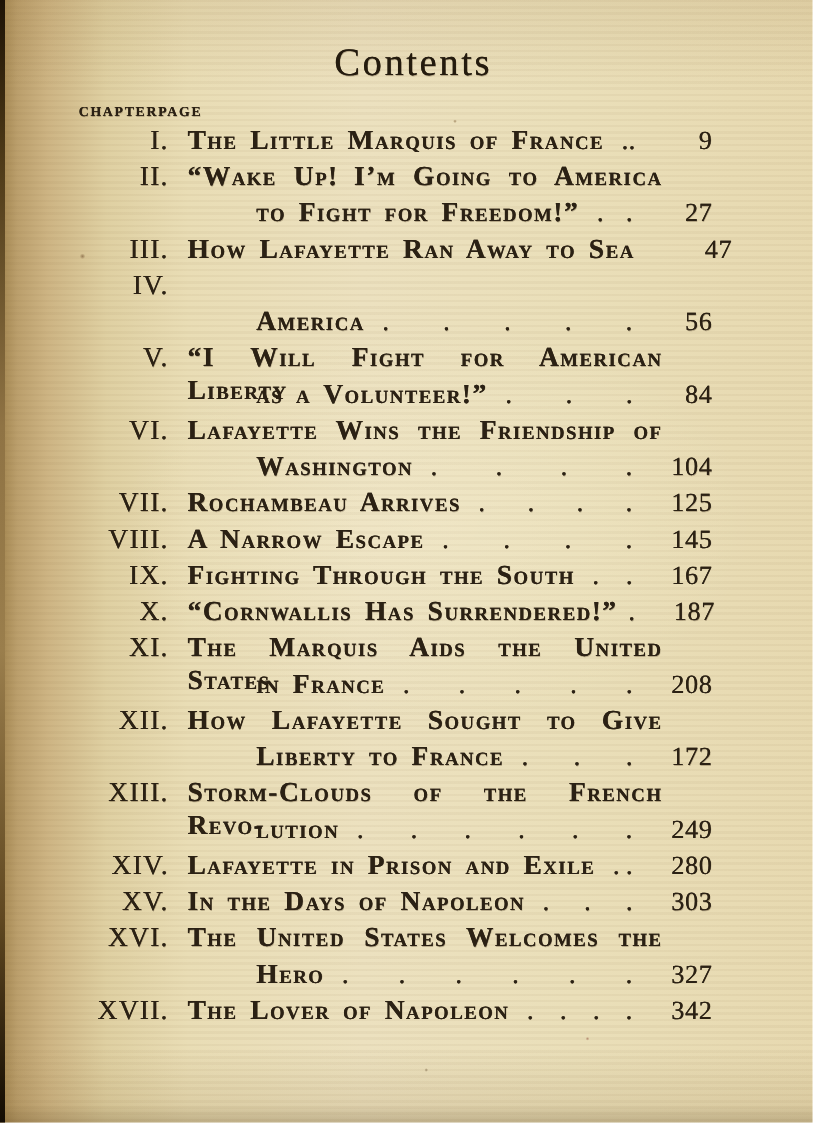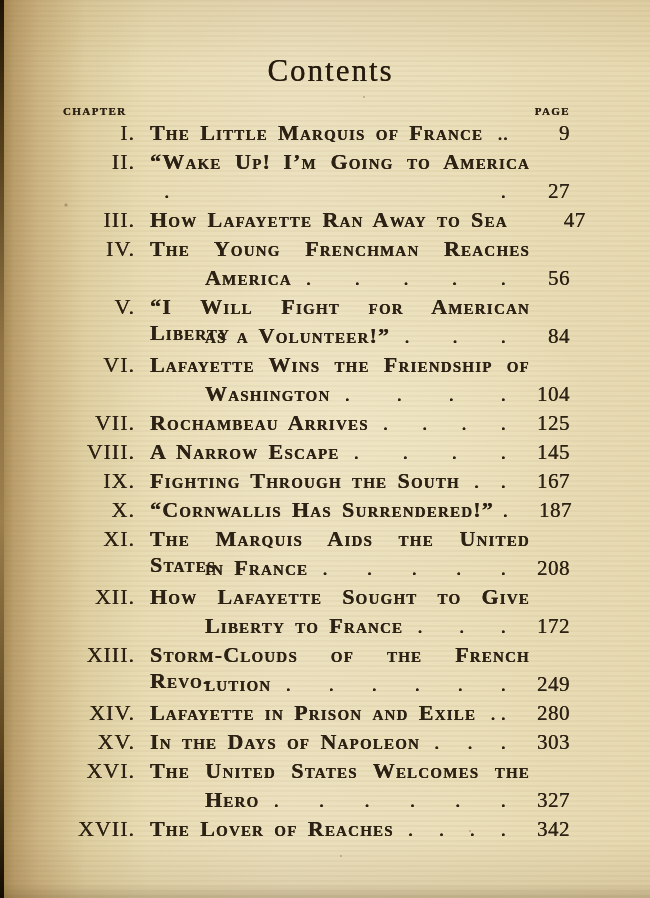--- a/index.html
+++ b/index.html
@@ -21,31 +21,31 @@
       linear-gradient(90deg, #a2854f 0px, #bb9f6c 14px, #cdb483 38px, #dfd0a2 85px,
                       #e9ddb5 150px, #ece1bf 290px, #eadfb9 460px, #e7d9b0 650px);
   }
   .book-page::before { 
     content: ""; position: absolute; left: 0; top: 0; width: 4px; height: 100%;
     background: linear-gradient(180deg, #1d1205 0%, #4d3917 14%, #8f7344 38%,
                                 #9a7e4c 58%, #5f4720 82%, #120b02 100%);
   }
   .content {
     position: absolute; inset: 0; box-sizing: border-box;
-    padding: 54px 80px 0 63px;
+    padding: 33px 80px 0 63px;
     color: #2b2114;
     text-shadow: 0 0 0.4px rgba(43,33,20,.9), 0.4px 0.4px 0.3px rgba(70,50,25,.3);
   }
   .title {
     margin: 0 0 0 28px; text-align: center;
     font-size: 31px; font-weight: normal; letter-spacing: 2px;
     color: #241b0e; line-height: 1.1;
   }
   .col-headers {
-    display: flex; justify-content: space-between; align-items: baseline;
+    display: flex; justify-content: flex-start; align-items: baseline;
     margin-top: 17px;
     font-size: 11px; font-weight: bold; letter-spacing: 1.4px; color: #2b2114;
   }
   .toc { margin-top: 3px; }
   .row {
     display: flex; align-items: baseline; height: 29px;
     font-size: 22px; font-variant: small-caps;
   }
   .num {
     width: 72px; min-width: 72px; margin-right: 15px;
@@ -87,35 +87,35 @@
           </span>
     <span class="page-num">9</span>
   </div>
         <div class="row fill">
     <span class="num">II.</span>
     <span class="text">“Wake Up! I’m Going to America</span>
 
   </div>
         <div class="row cont">
     <span class="num"></span>
+    <span class="text">to Fight for Freedom!”</span>
     <span class="dots">
             <span>.</span>
             <span>.</span>
           </span>
     <span class="page-num">27</span>
   </div>
         <div class="row">
     <span class="num">III.</span>
     <span class="text">How Lafayette Ran Away to Sea</span>
     <span class="dots"></span>
     <span class="page-num">47</span>
   </div>
         <div class="row fill">
     <span class="num">IV.</span>
-    <span class="text">The Young Frenchman Reaches</span>
 
   </div>
         <div class="row cont">
     <span class="num"></span>
     <span class="text">America</span>
     <span class="dots">
             <span>.</span>
             <span>.</span>
             <span>.</span>
             <span>.</span>
@@ -275,21 +275,21 @@
             <span>.</span>
             <span>.</span>
             <span>.</span>
             <span>.</span>
             <span>.</span>
           </span>
     <span class="page-num">327</span>
   </div>
         <div class="row">
     <span class="num">XVII.</span>
-    <span class="text">The Lover of Reaches</span>
+    <span class="text">The Lover of Napoleon</span>
     <span class="dots">
             <span>.</span>
             <span>.</span>
             <span>.</span>
             <span>.</span>
           </span>
     <span class="page-num">342</span>
   </div>
       </div>
   </div>

